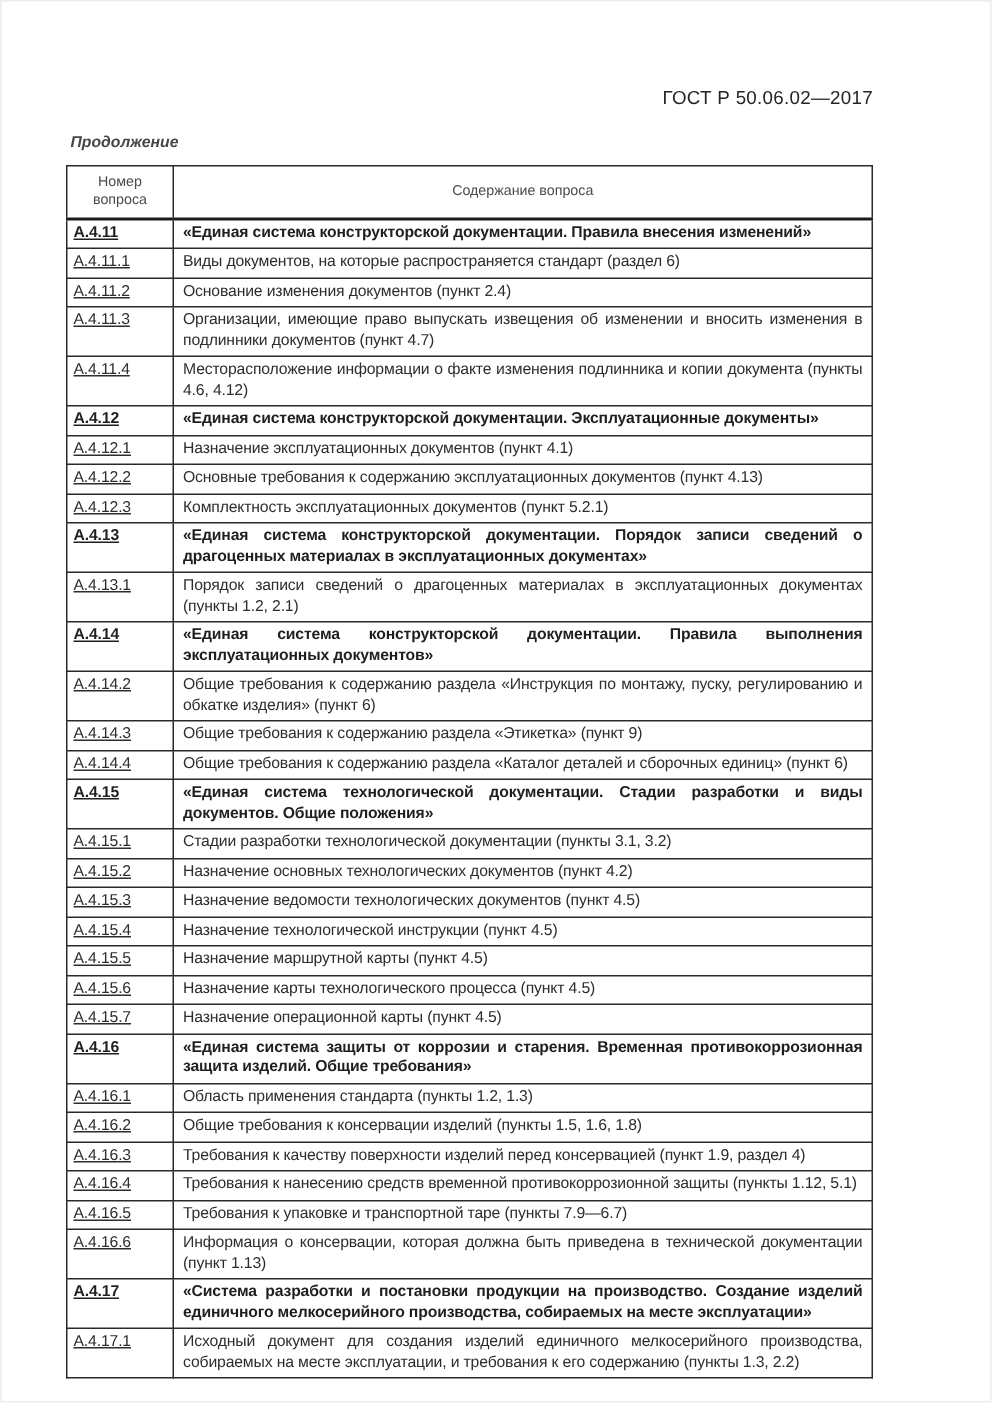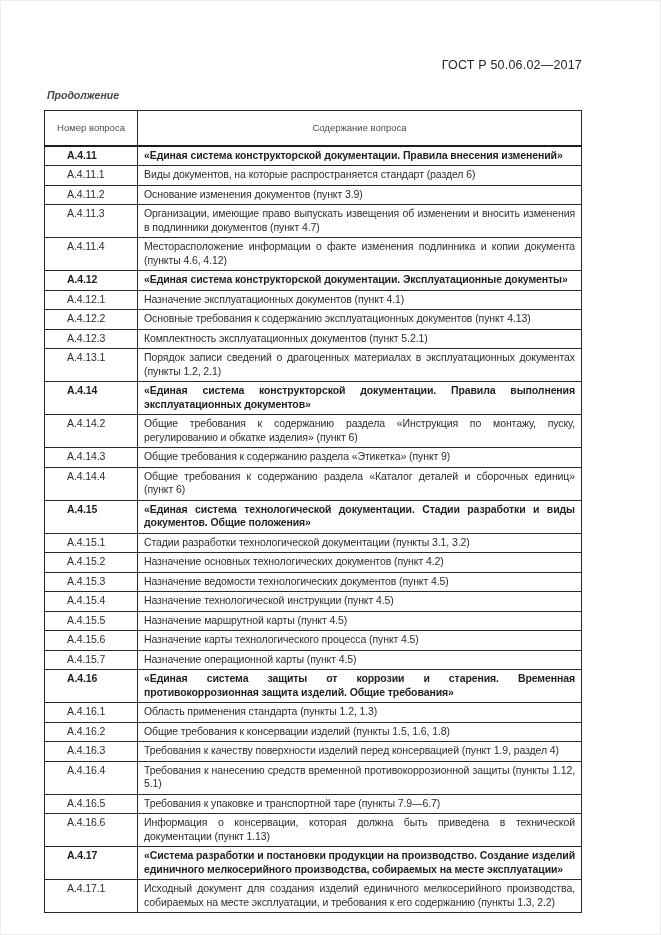--- a/index.html
+++ b/index.html
@@ -45,34 +45,35 @@
     height: 35px;
     vertical-align: middle;
     text-align: center;
     font-weight: normal;
     font-size: 9.5px;
     line-height: 12px;
     color: #4b4b4b;
     border-bottom: 2px solid #1c1c1c !important;
     padding: 3px 4px;
   }
-  th.col-num { width: 93px; }
+  th.col-num { width: 71px; }
   tbody td {
     vertical-align: top;
     font-size: 10.5px;
     line-height: 13.5px;
     letter-spacing: -0.1px;
     padding: 2px 6px 3px 6px;
     color: #2d2d2d;
   }
   tbody td.cell-num {
-    padding-left: 22px;
+    padding-left: 4px;
     padding-right: 2px;
     white-space: nowrap;
     overflow: hidden;
+    text-decoration: underline;
   }
   tbody td.cell-text {
     text-align: justify;
     margin-left: 31px;
   }
   tbody tr.section-row td {
     font-weight: bold;
     color: #1f1f1f;
   }
 </style>
@@ -95,21 +96,21 @@
         <tr class="section-row">
           <td class="cell-num">А.4.11</td>
           <td class="cell-text">«Единая система конструкторской документации. Правила внесения изменений»</td>
         </tr>
         <tr>
           <td class="cell-num">А.4.11.1</td>
           <td class="cell-text">Виды документов, на которые распространяется стандарт (раздел 6)</td>
         </tr>
         <tr>
           <td class="cell-num">А.4.11.2</td>
-          <td class="cell-text">Основание изменения документов (пункт 3.9)</td>
+          <td class="cell-text">Основание изменения документов (пункт 2.4)</td>
         </tr>
         <tr>
           <td class="cell-num">А.4.11.3</td>
           <td class="cell-text">Организации, имеющие право выпускать извещения об изменении и вносить изменения в подлинники документов (пункт 4.7)</td>
         </tr>
         <tr>
           <td class="cell-num">А.4.11.4</td>
           <td class="cell-text">Месторасположение информации о факте изменения подлинника и копии документа (пункты 4.6, 4.12)</td>
         </tr>
         <tr class="section-row">
@@ -121,20 +122,24 @@
           <td class="cell-text">Назначение эксплуатационных документов (пункт 4.1)</td>
         </tr>
         <tr>
           <td class="cell-num">А.4.12.2</td>
           <td class="cell-text">Основные требования к содержанию эксплуатационных документов (пункт 4.13)</td>
         </tr>
         <tr>
           <td class="cell-num">А.4.12.3</td>
           <td class="cell-text">Комплектность эксплуатационных документов (пункт 5.2.1)</td>
         </tr>
+        <tr class="section-row">
+          <td class="cell-num">А.4.13</td>
+          <td class="cell-text">«Единая система конструкторской документации. Порядок записи сведений о драгоценных материалах в эксплуатационных документах»</td>
+        </tr>
         <tr>
           <td class="cell-num">А.4.13.1</td>
           <td class="cell-text">Порядок записи сведений о драгоценных материалах в эксплуатационных документах (пункты 1.2, 2.1)</td>
         </tr>
         <tr class="section-row">
           <td class="cell-num">А.4.14</td>
           <td class="cell-text">«Единая система конструкторской документации. Правила выполнения эксплуатационных документов»</td>
         </tr>
         <tr>
           <td class="cell-num">А.4.14.2</td>

